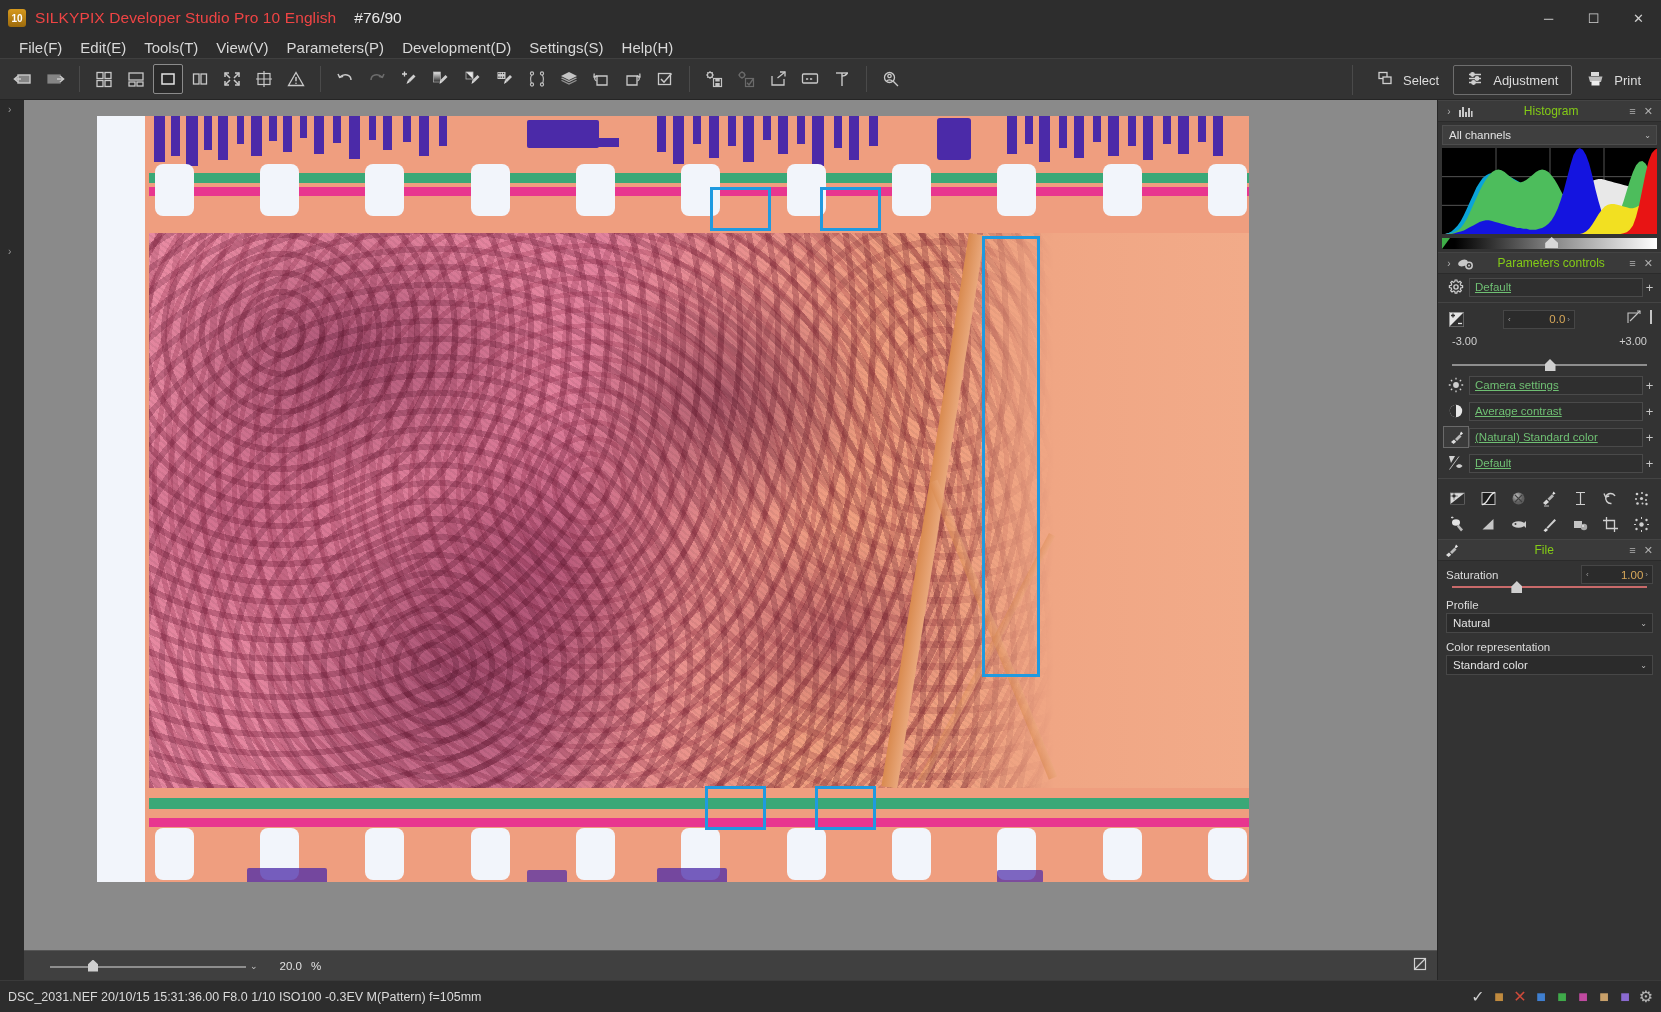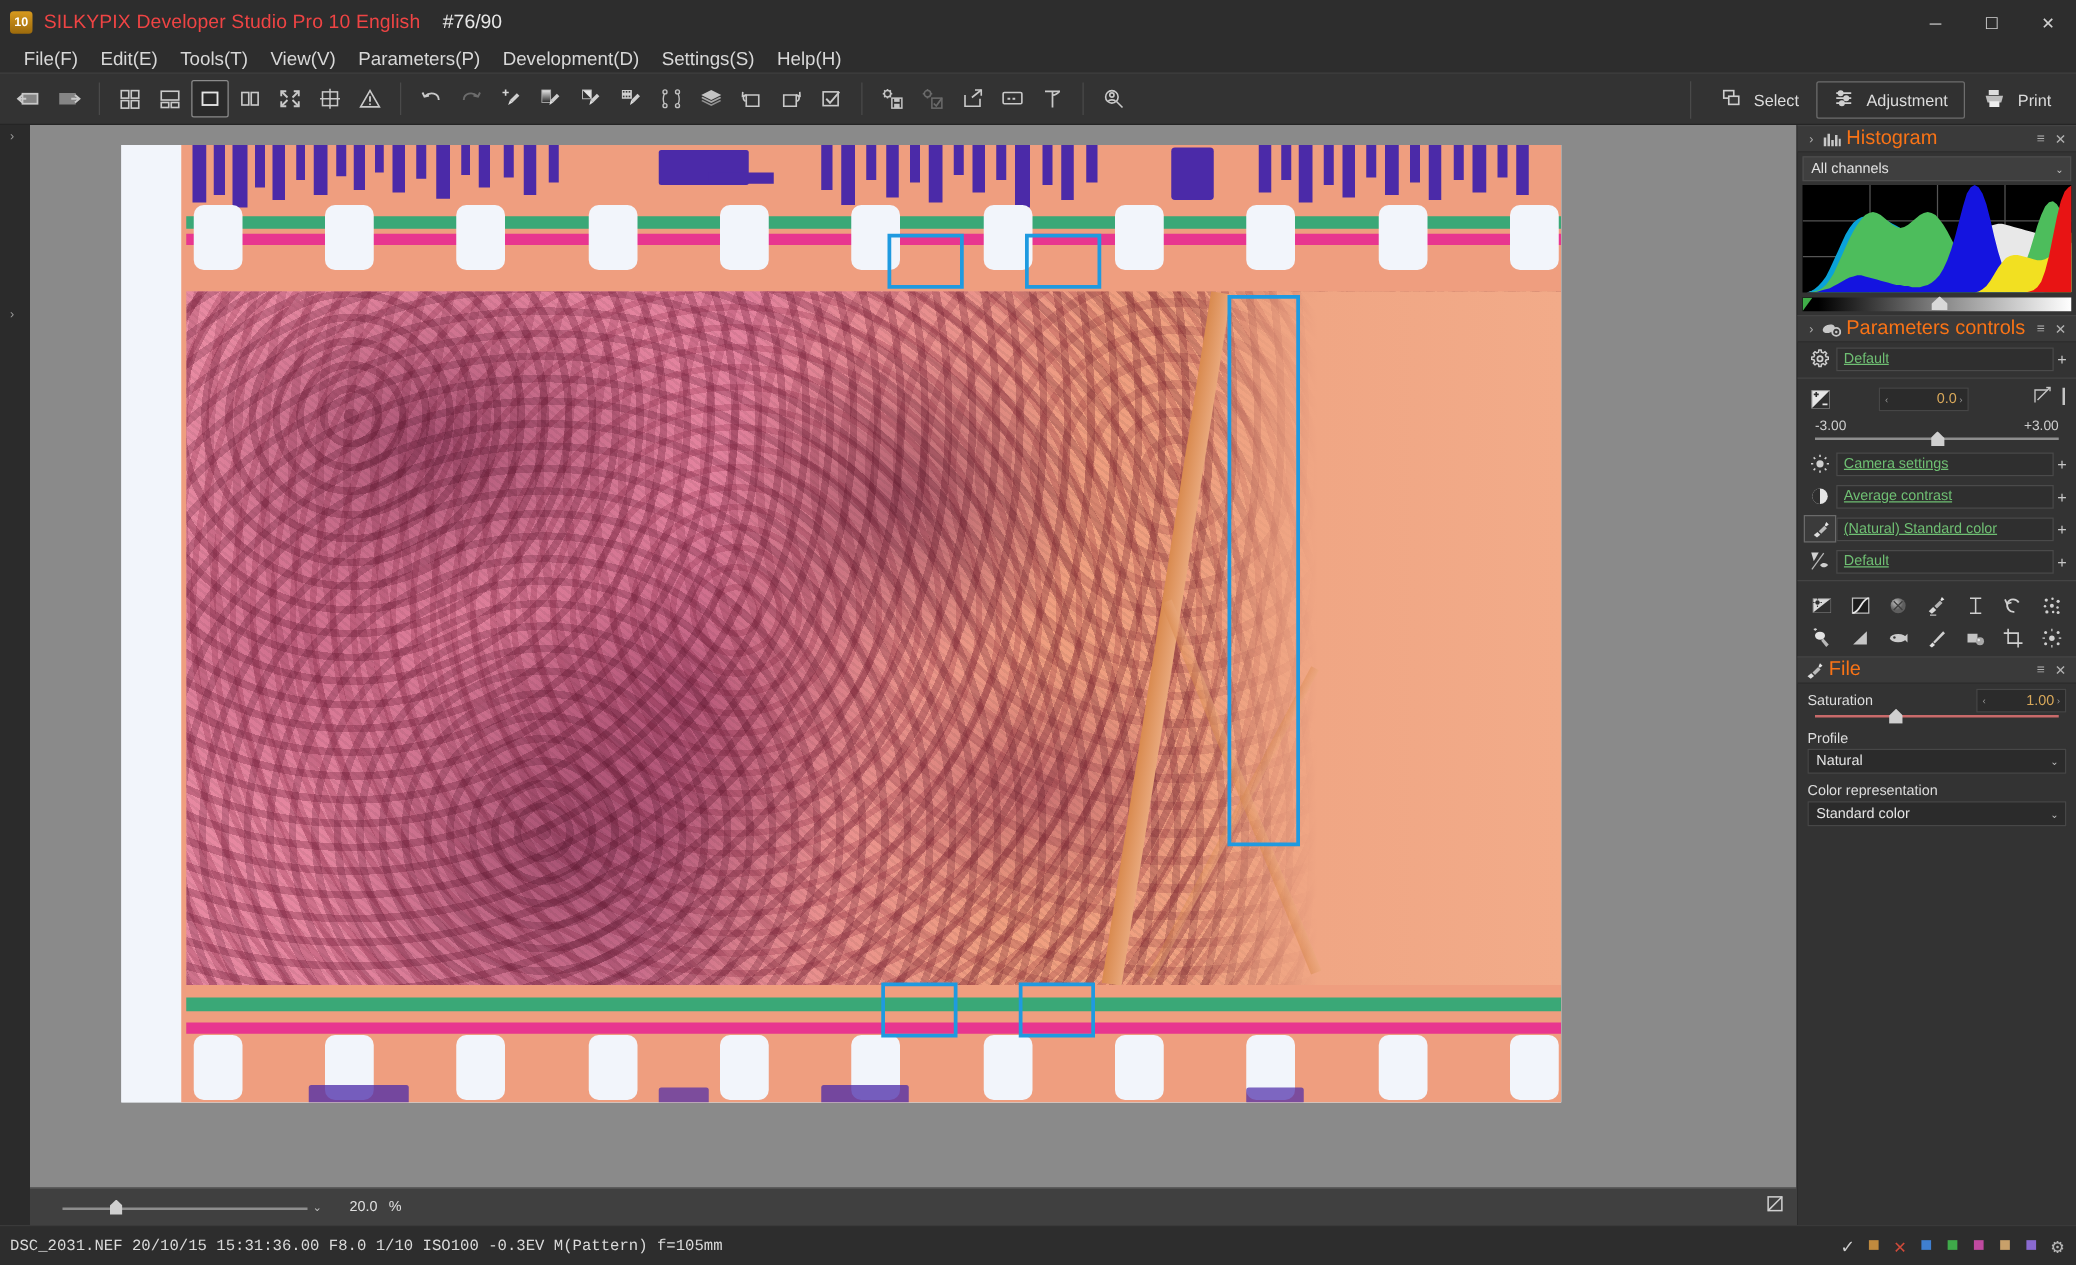--- a/index.html
+++ b/index.html
@@ -148,21 +148,21 @@
   #rightpanel {
     width:224px; flex:0 0 224px; background:#333333; display:flex; flex-direction:column;
     border-left:1px solid #262626;
   }
   .panel-head {
     height:22px; background:#3a3a3a; display:flex; align-items:center;
     padding:0 4px; border-bottom:1px solid #2b2b2b; border-top:1px solid #444;
   }
   .ph-arrow { color:#b0b0b0; font-size:10px; width:14px; text-align:center; }
   .ph-icon { width:18px; display:flex; justify-content:center; align-items:center; }
-  .ph-title { font-size:16px; color:#f97316; margin-left:3px; flex:1 1 auto; }
+  .ph-title { font-size:12px; color:#84cc16; margin-left:3px; flex:1 1 auto;text-align:center; }
   .ph-btn { color:#b0b0b0; font-size:11px; padding:0 4px; }
 
   #chan-select {
     height:20px; background:#3f3f3f; border:1px solid #4d4d4d; margin:3px 4px;
     display:flex; align-items:center; padding:0 6px; font-size:11.5px; color:#e2e2e2;
     position:relative;
   }
   #chan-select .cv { position:absolute; right:5px; font-size:8px; color:#c0c0c0;}
   #histogram { height:86px; background:#000; margin:0 4px 4px 4px; position:relative; overflow:hidden; }
 
@@ -199,21 +199,21 @@
   .expo-row { display:flex; align-items:center; height:28px; padding:0 5px; }
   .spin {
     width:72px; height:19px; background:#2b2b2b; border:1px solid #464646;
     display:flex; align-items:center; justify-content:space-between; padding:0 4px;
     margin-left:34px;
   }
   .spin .sv { font-size:11.5px; color:#d8a85a; flex:1 1 auto; text-align:right; padding-right:2px;}
   .spin .sa { font-size:8px; color:#9a9a9a; }
   .expo-right { margin-left:auto; display:flex; align-items:center; gap:4px;}
   .slider-wrap { padding:2px 14px 6px 14px; position:relative; }
-  .slider-labels { display:flex; justify-content:space-between; font-size:11px; color:#cfcfcf; margin-bottom:3px;}
+  .slider-labels { display:flex; justify-content:space-between; font-size:11px; color:#cfcfcf; margin-bottom:17px;}
   .slider-track { height:2px; background:#8e8e8e; position:relative; }
   .slider-knob {
     position:absolute; left:calc(50% - 5px); top:-5px; width:11px; height:12px; background:#cfcfcf;
     clip-path:polygon(50% 0,100% 45%,100% 100%,0 100%,0 45%);
   }
 
   
   .icongrid { display:grid; grid-template-columns:repeat(7,1fr); padding:4px 4px 2px 4px; }
   .gicon { height:26px; display:flex; align-items:center; justify-content:center; border-radius:2px;}
 
@@ -229,21 +229,21 @@
   .fld-label { font-size:11.5px; color:#dcdcdc; padding:3px 8px 2px 8px; }
   .fld {
     height:20px; margin:0 8px 5px 8px; background:#2b2b2b; border:1px solid #474747;
     display:flex; align-items:center; padding:0 6px; position:relative; font-size:11.5px; color:#e4e4e4;
   }
   .fld .carrow { position:absolute; right:5px; font-size:8px; color:#bdbdbd;}
 
   
   #statusbar {
     position:absolute; left:0; right:0; bottom:0; height:32px; background:#2d2d2d;
-    display:flex; align-items:center; padding:0 8px; border-top:1px solid #3a3a3a;font-family:Liberation Mono, monospace;
+    display:flex; align-items:center; padding:0 8px; border-top:1px solid #3a3a3a;
   }
   #statustext { font-size:12.5px; color:#dadada; }
   #trayicons { margin-left:auto; display:flex; align-items:center; gap:7px; }
   .tray { width:14px; height:14px; display:flex; align-items:center; justify-content:center; }
 </style>
 </head>
 <body>
 
 <div id="titlebar">
   <div id="appicon">10</div>

